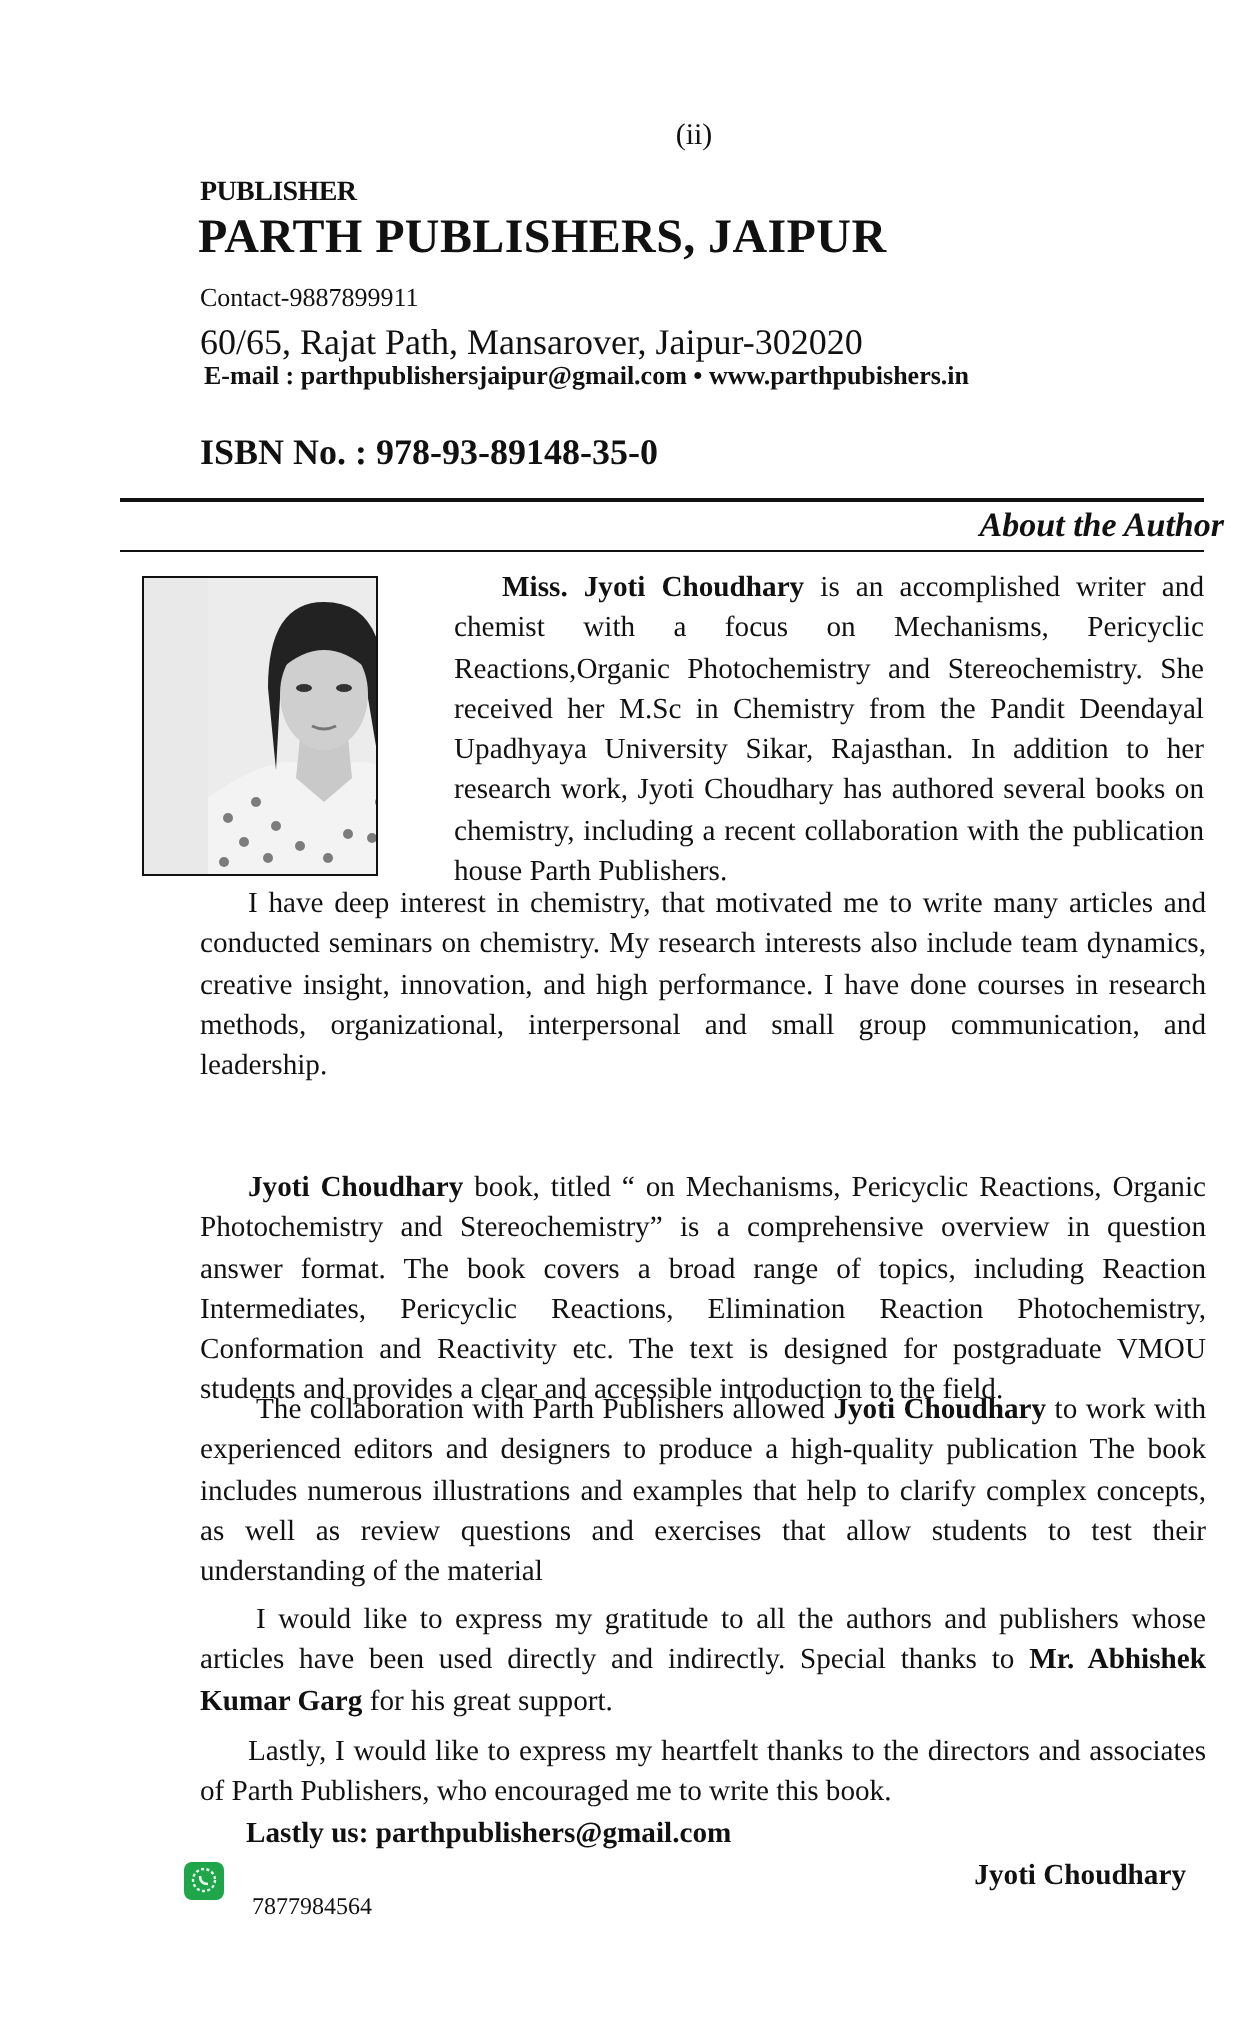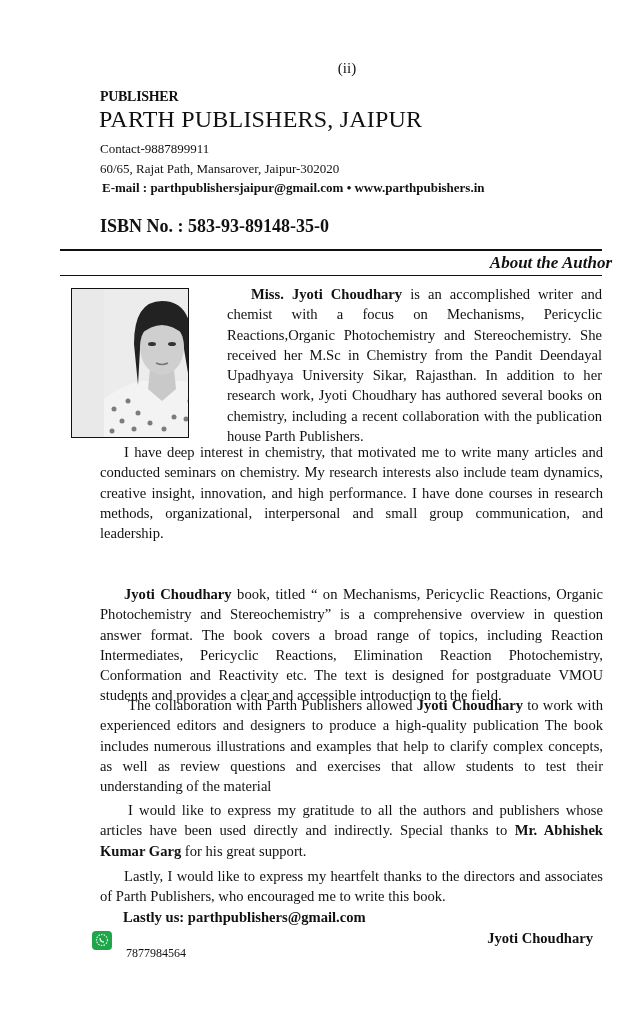--- a/index.html
+++ b/index.html
@@ -3,23 +3,23 @@
 <meta charset="utf-8">
 <style>
   html, body { margin: 0; padding: 0; background: #ffffff; }
   body {
     width: 630px; height: 1020px; position: relative; overflow: hidden;
     font-family: "Liberation Serif", "DejaVu Serif", serif; color: #111;
   }
   .abs { position: absolute; padding-left: 32px; }
   .page-num { top: 60px; left: 0; width: 630px; text-align: center; font-size: 15px; }
   .pub-label { top: 89px; left: 68px; font-size: 14px; font-weight: bold; letter-spacing: -0.3px; }
-  .pub-name { top: 106px; left: 67px; font-size: 24px; font-weight: normal; letter-spacing: 0.2px; }
+  .pub-name { top: 106px; left: 67px; font-size: 24px; font-weight: bold; letter-spacing: 0.2px; }
   .contact { top: 141px; left: 68px; font-size: 13px; }
-  .address { top: 161px; left: 68px; font-size: 13px; }
+  .address { top: 161px; left: 68px; font-size: 18px; }
   .email-line { top: 180px; left: 70px; font-size: 13px; font-weight: bold; }
   .isbn { top: 216px; left: 68px; font-size: 18px; font-weight: bold; }
   .rule-top { top: 249px; left: 60px; width: 510px; height: 2px; background: #111; }
   .rule-bottom { top: 275px; left: 60px; width: 510px; height: 1px; background: #111; }
   .section-title { top: 253px; left: 60px; width: 520px; text-align: right; font-size: 17px; font-weight: bold; font-style: italic; }
   .photo {
     top: 288px; left: 71px; width: 118px; height: 150px; border: 1px solid #111; box-sizing: border-box;
     background: #e9e9e9; overflow: hidden;
   }
   .body-text { font-size: 14.6px; line-height: 20.3px; text-align: justify; }
@@ -44,21 +44,21 @@
 <body>
 
 <div class="abs page-num">(ii)</div>
 
 <div class="abs pub-label">PUBLISHER</div>
 <div class="abs pub-name">PARTH PUBLISHERS, JAIPUR</div>
 <div class="abs contact">Contact-9887899911</div>
 <div class="abs address">60/65, Rajat Path, Mansarover, Jaipur-302020</div>
 <div class="abs email-line">E-mail : parthpublishersjaipur@gmail.com • www.parthpubishers.in</div>
 
-<div class="abs isbn">ISBN No. : 583-93-89148-35-0</div>
+<div class="abs isbn">ISBN No. : 978-93-89148-35-0</div>
 
 <div class="abs rule-top"></div>
 <div class="abs section-title">About the Author</div>
 <div class="abs rule-bottom"></div>
 
 <div class="abs photo" title="Author portrait photo">
   <svg width="116" height="148" viewBox="0 0 116 148">
     <rect width="116" height="148" fill="#ececec"></rect>
 
     <path d="M0 148 L0 110 Q20 95 38 92 L78 92 Q100 96 116 108 L116 148 Z" fill="#f3f3f3"></path>

